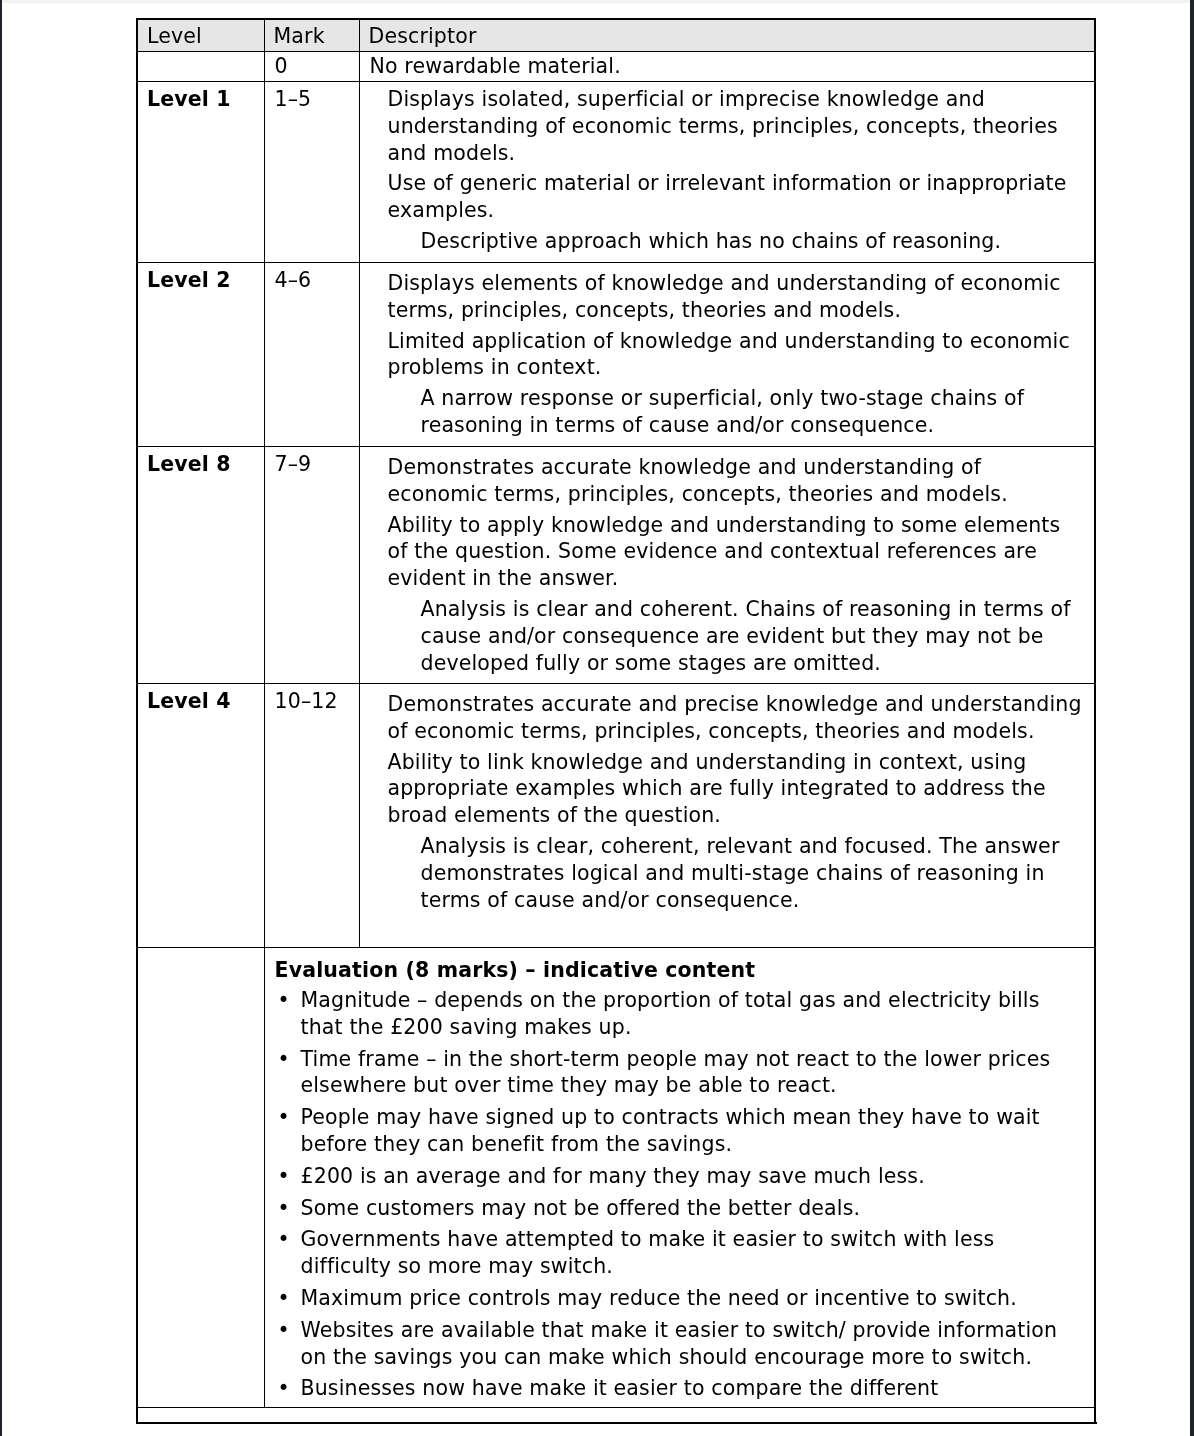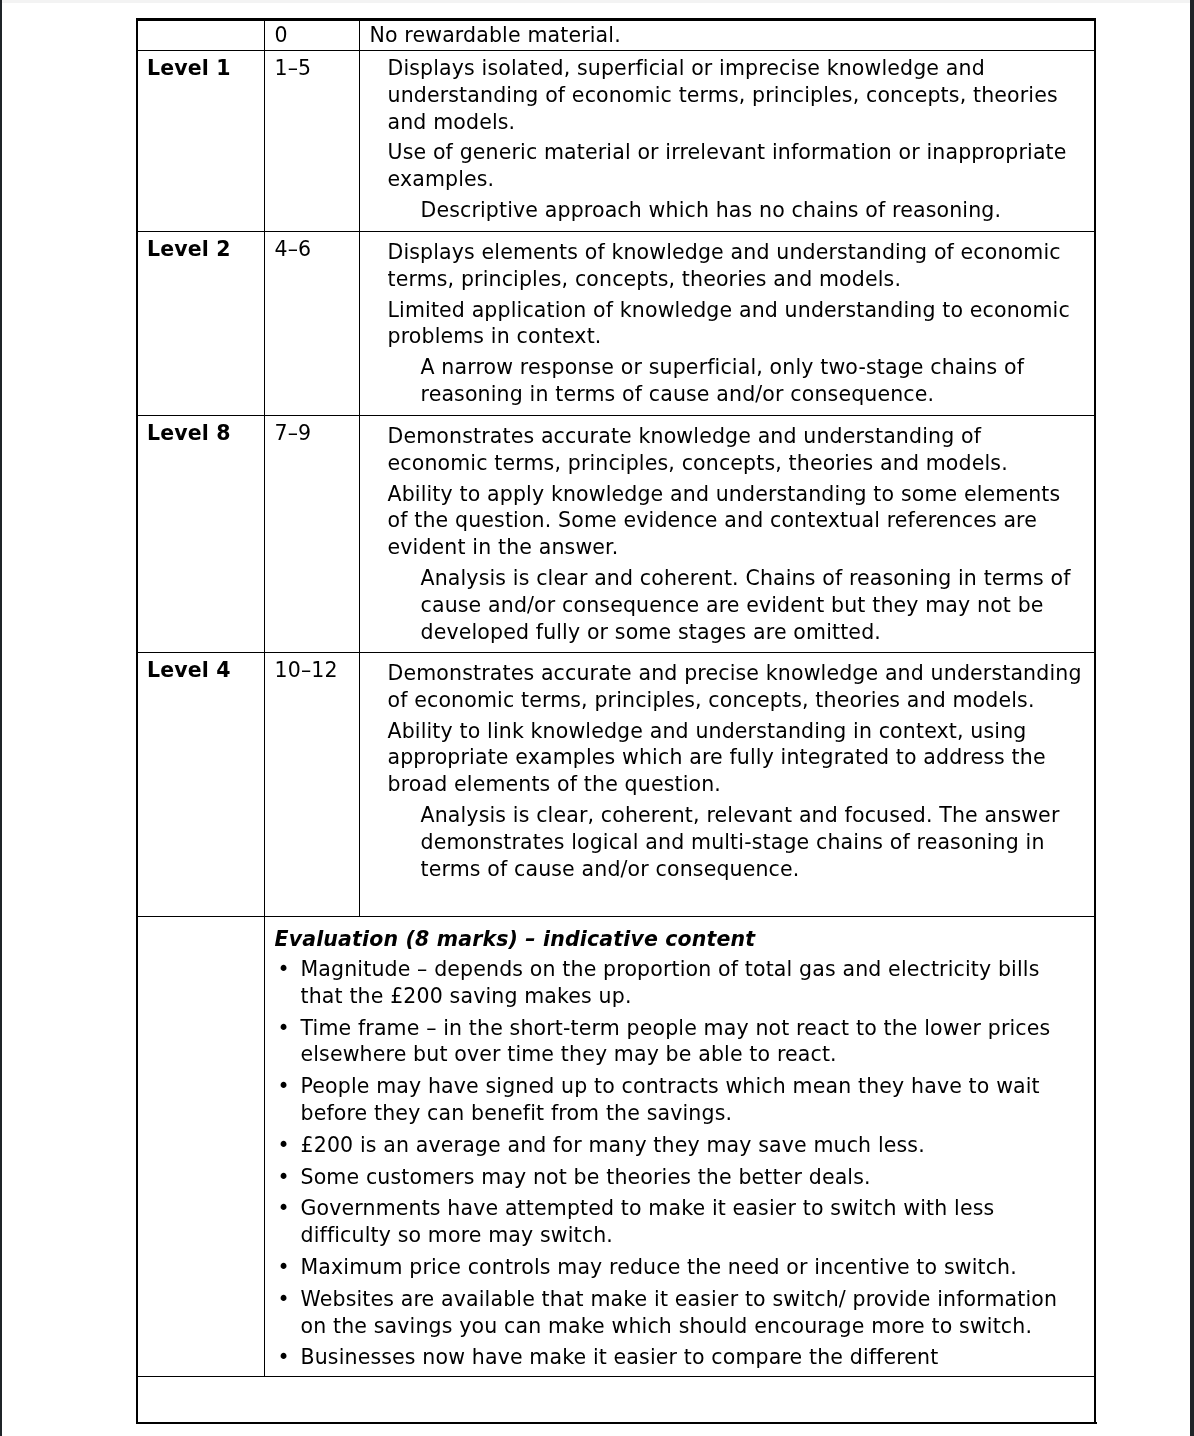--- a/index.html
+++ b/index.html
@@ -35,40 +35,45 @@
     .desc p { margin: 0 0 4px 0; line-height: 26.8px; }
     .desc p:last-child { margin-bottom: 0; margin-left: 33px; }
     .lv1 td { height: 172px; }
     .lv2 td { height: 172px; }
     .lv2 .desc, .lv3 .desc { padding-top: 7px; }
     .lv3 td { height: 225px; }
     .lv4 td { height: 252px; }
     .lv4 .desc { padding-top: 7px; }
 
     .eval-cell { padding: 9px 10px 0 10px; }
-    .eval-title { font-weight: bold; line-height: 27px; margin: 0 0 3px 0; font-style: italic; }
+    .eval-title { font-weight: bold; line-height: 27px; margin: 0 0 3px 0; }
     ul.bullets { list-style: none; margin: 0; padding: 0; }
     ul.bullets li { position: relative; padding-left: 26px; line-height: 26.8px; margin-bottom: 5px; }
     ul.bullets li .dot { position: absolute; left: 3px; top: 0; }
   </style>
 </head>
 <body>
 
 <div class="top-shade"></div>
 <div class="edge-left"></div>
 <div class="edge-right"></div>
 
 <div class="sheet">
   <table>
     <colgroup>
         <col class="c1">
         <col class="c2">
         <col class="c3">
       </colgroup>
     <tbody>
+        <tr>
+      <th>Level</th>
+      <th>Mark</th>
+      <th>Descriptor</th>
+    </tr>
     <tr class="zero">
       <td></td>
       <td>0</td>
       <td>No rewardable material.</td>
     </tr>
     <tr class="lv1">
       <td class="lvl">Level 1</td>
       <td class="mark">1–5</td>
       <td class="desc">
         <p>Displays isolated, superficial or imprecise knowledge and understanding of economic terms, principles, concepts, theories and models.</p>
@@ -105,21 +110,21 @@
     </tr>
     <tr>
       <td></td>
       <td colspan="2" class="eval-cell">
         <div class="eval-title">Evaluation (8 marks) – indicative content</div>
         <ul class="bullets">
           <li><span class="dot">•</span><span>Magnitude – depends on the proportion of total gas and electricity bills that the £200 saving makes up.</span></li>
           <li><span class="dot">•</span><span>Time frame – in the short-term people may not react to the lower prices elsewhere but over time they may be able to react.</span></li>
           <li><span class="dot">•</span><span>People may have signed up to contracts which mean they have to wait before they can benefit from the savings.</span></li>
           <li><span class="dot">•</span><span>£200 is an average and for many they may save much less.</span></li>
-          <li><span class="dot">•</span><span>Some customers may not be theories the better deals.</span></li>
+          <li><span class="dot">•</span><span>Some customers may not be offered the better deals.</span></li>
           <li><span class="dot">•</span><span>Governments have attempted to make it easier to switch with less difficulty so more may switch.</span></li>
           <li><span class="dot">•</span><span>Maximum price controls may reduce the need or incentive to switch.</span></li>
           <li><span class="dot">•</span><span>Websites are available that make it easier to switch/ provide information on the savings you can make which should encourage more to switch.</span></li>
           <li><span class="dot">•</span><span>Businesses now have make it easier to compare the different</span></li>
         </ul>
       </td>
     </tr>
   </tbody>
     </table>
 </div>

